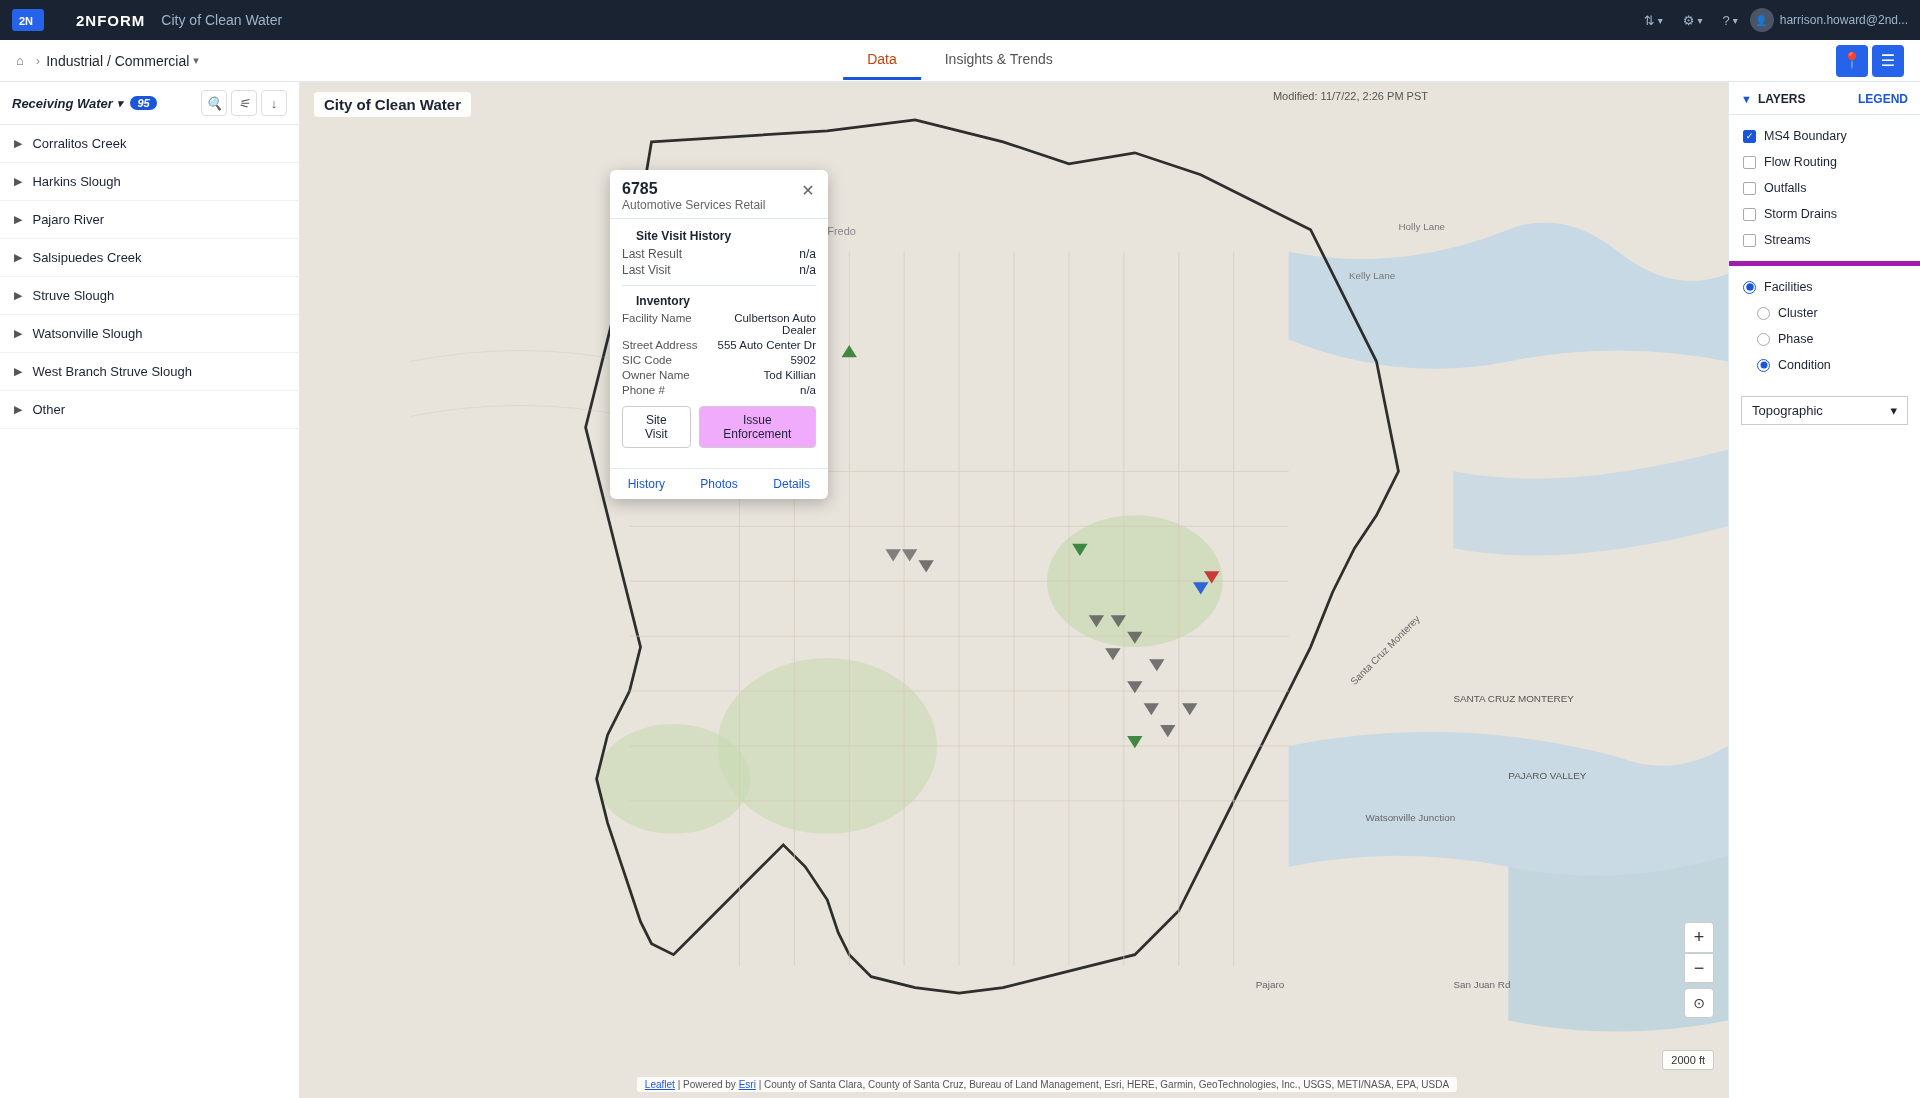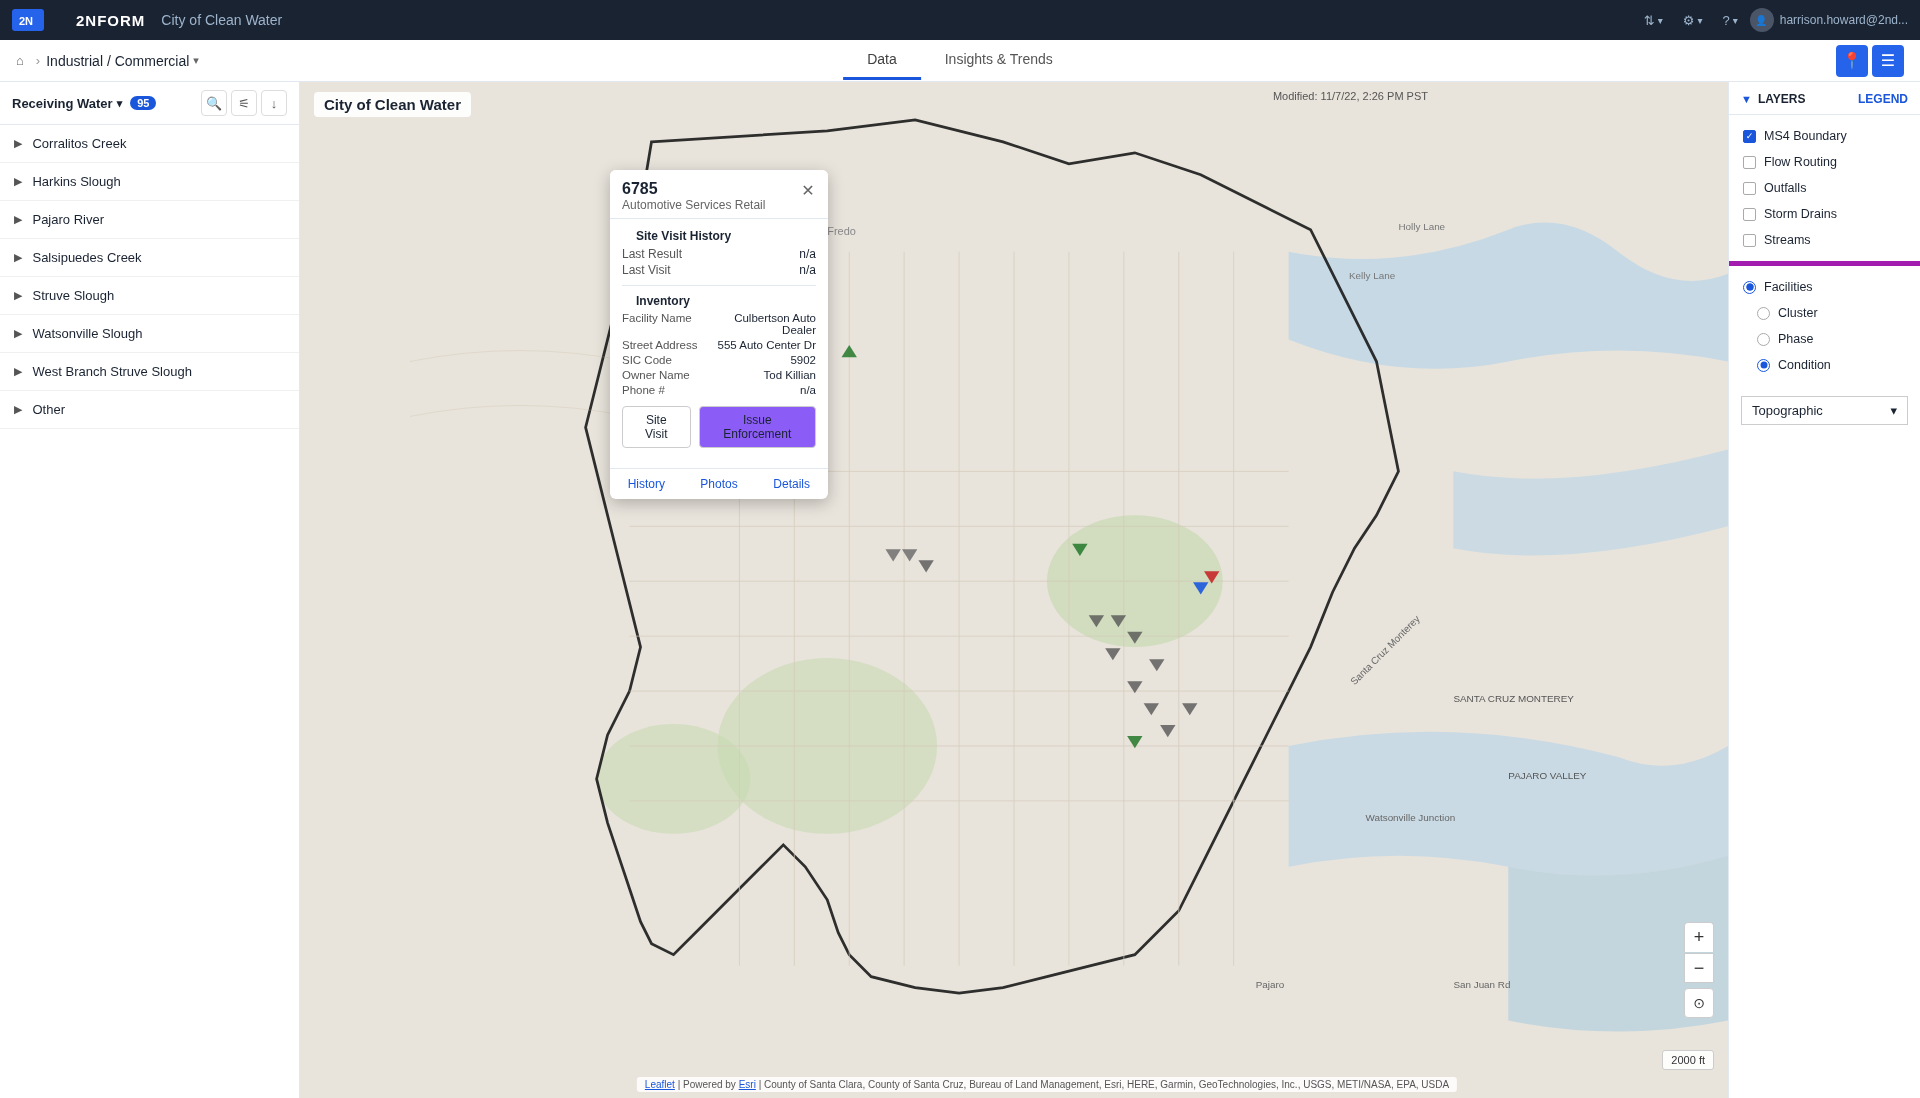--- a/index.html
+++ b/index.html
@@ -27,35 +27,35 @@
       background: #ffffff; border-bottom: 1px solid #e2e8f0;
       display: flex; align-items: center; padding: 0 16px;
       z-index: 999;
     }
     .breadcrumb-home { color: #666; cursor: pointer; margin-right: 6px; }
     .breadcrumb-sep { color: #999; margin: 0 6px; }
     .breadcrumb-current { color: #1a2332; font-weight: 500; font-size: 14px; display: flex; align-items: center; gap: 4px; cursor: pointer; }
     .breadcrumb-chevron { color: #666; font-size: 11px; }
     .tab-area { position: absolute; left: 50%; transform: translateX(-50%); display: flex; gap: 0; }
     .tab { padding: 10px 24px; font-size: 14px; cursor: pointer; color: #555; border-bottom: 3px solid transparent; font-weight: 500; }
-    .tab.active { color: #404040; border-bottom: 3px solid #1a56db; }
+    .tab.active { color: #c2410c; border-bottom: 3px solid #1a56db; }
     .map-toggle-btns { position: absolute; right: 16px; display: flex; gap: 4px; }
     .map-toggle-btn { width: 32px; height: 32px; background: #2563eb; border: none; border-radius: 4px; cursor: pointer; display: flex; align-items: center; justify-content: center; color: white; font-size: 16px; }
 
     
     #main { position: fixed; top: 82px; left: 0; right: 0; bottom: 0; display: flex; }
 
     
     #left-panel {
       width: 300px; background: white; border-right: 1px solid #e2e8f0;
       display: flex; flex-direction: column; z-index: 100; overflow: hidden;
     }
     .left-header {
       display: flex; align-items: center; padding: 8px 12px;
-      border-bottom: 1px solid #e2e8f0; gap: 6px;
+      border-bottom: 1px solid #e2e8f0; gap: 6px; font-style: italic;
     }
     .filter-label { font-weight: 600; font-size: 13px; color: #1a2332; cursor: pointer; display: flex; align-items: center; gap: 4px; }
     .count-badge { background: #1a56db; color: white; border-radius: 10px; padding: 1px 7px; font-size: 11px; font-weight: 600; margin-left: 4px; }
     .header-icons { display: flex; gap: 4px; margin-left: auto; }
     .hdr-icon { width: 26px; height: 26px; border: 1px solid #ddd; border-radius: 4px; display: flex; align-items: center; justify-content: center; cursor: pointer; color: #555; font-size: 13px; background: white; }
     .list-items { overflow-y: auto; flex: 1; }
     .list-item { display: flex; align-items: center; padding: 11px 14px; border-bottom: 1px solid #f0f0f0; cursor: pointer; }
     .list-item-arrow { color: #555; margin-right: 10px; font-size: 11px; }
     .list-item-text { font-size: 13px; color: #1a2332; font-weight: 500; }
 
@@ -127,21 +127,21 @@
     .popup-divider { height: 1px; background: #e2e8f0; margin: 8px 0; }
     .inventory-row { display: flex; justify-content: space-between; font-size: 11.5px; margin-bottom: 3px; }
     .inv-label { color: #555; min-width: 80px; }
     .inv-value { color: #1a2332; text-align: right; font-size: 11.5px; }
     .popup-actions { display: flex; gap: 8px; margin-top: 10px; }
     .popup-btn {
       padding: 6px 12px; font-size: 12px; border-radius: 4px; cursor: pointer;
       font-weight: 500;
     }
     .btn-primary { background: white; border: 1px solid #ccc; color: #1a2332; }
-    .btn-secondary { background: #8b5cf6; border: 1px solid #ccc; color: #1a2332; }
+    .btn-secondary { background: #f0abfc; border: 1px solid #ccc; color: #1a2332; }
     .popup-tabs { display: flex; gap: 0; border-top: 1px solid #e2e8f0; margin-top: 10px; }
     .popup-tab { flex: 1; text-align: center; padding: 8px 4px; font-size: 12px; color: #1a56db; cursor: pointer; }
 
     
     #right-panel {
       width: 192px; background: white; border-left: 1px solid #e2e8f0;
       display: flex; flex-direction: column; z-index: 100; padding: 10px 0;
     }
     .layers-header {
       display: flex; align-items: center; justify-content: space-between;

